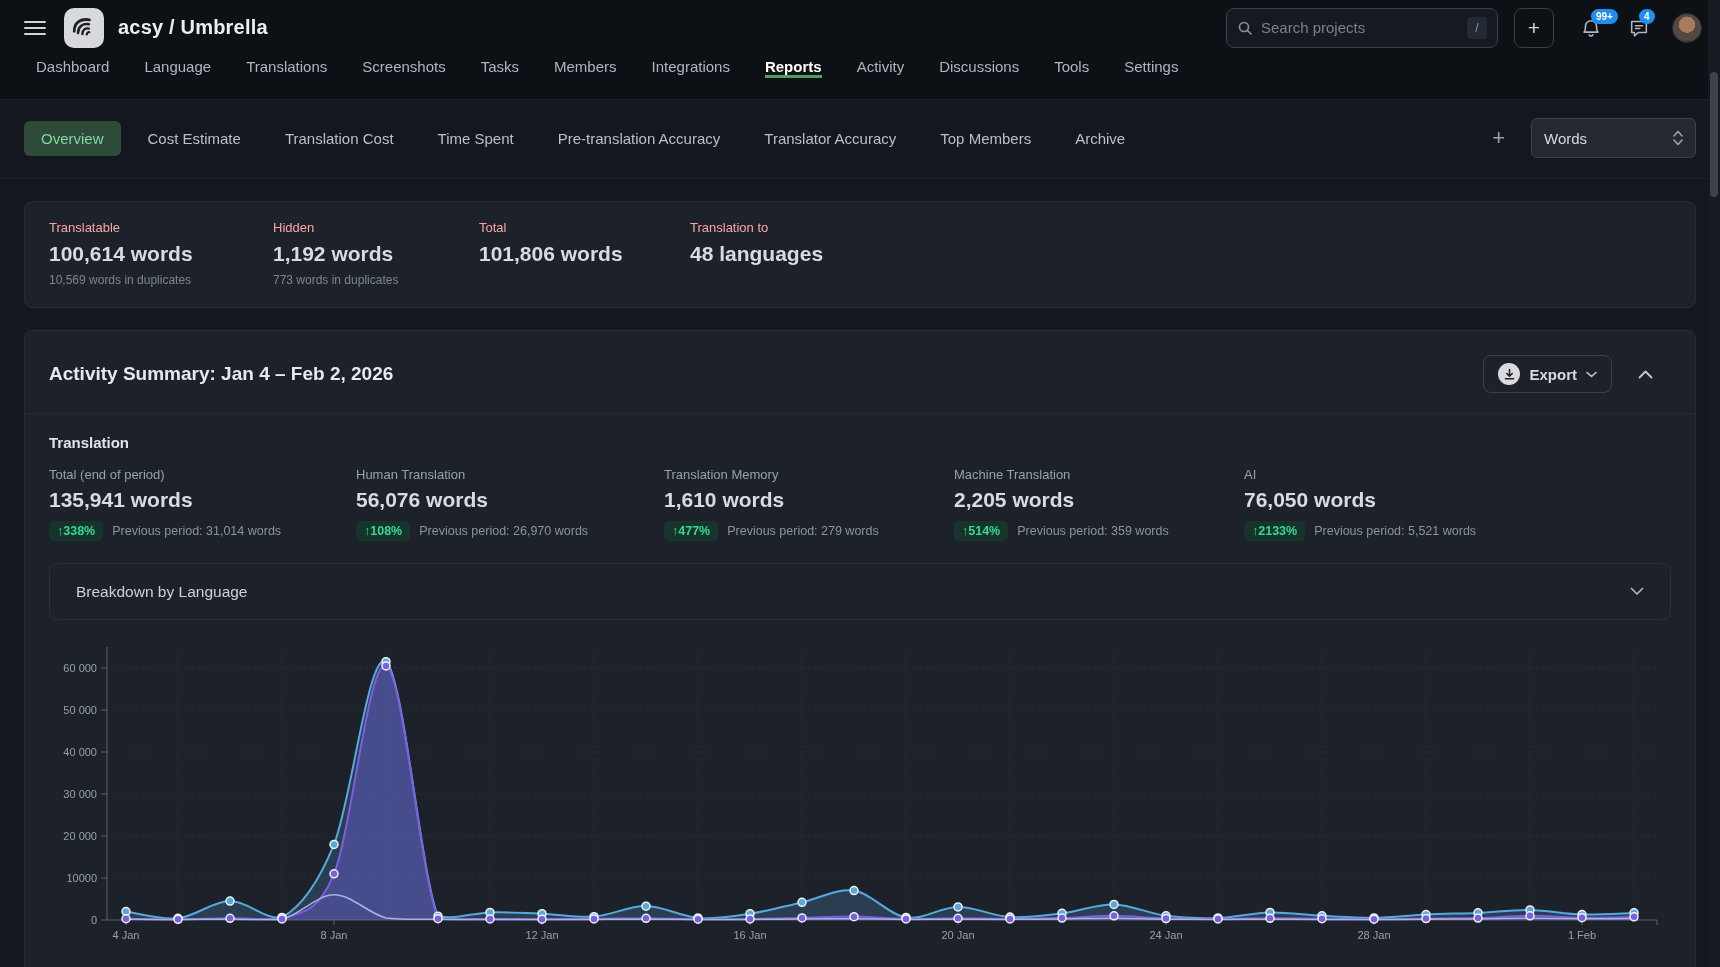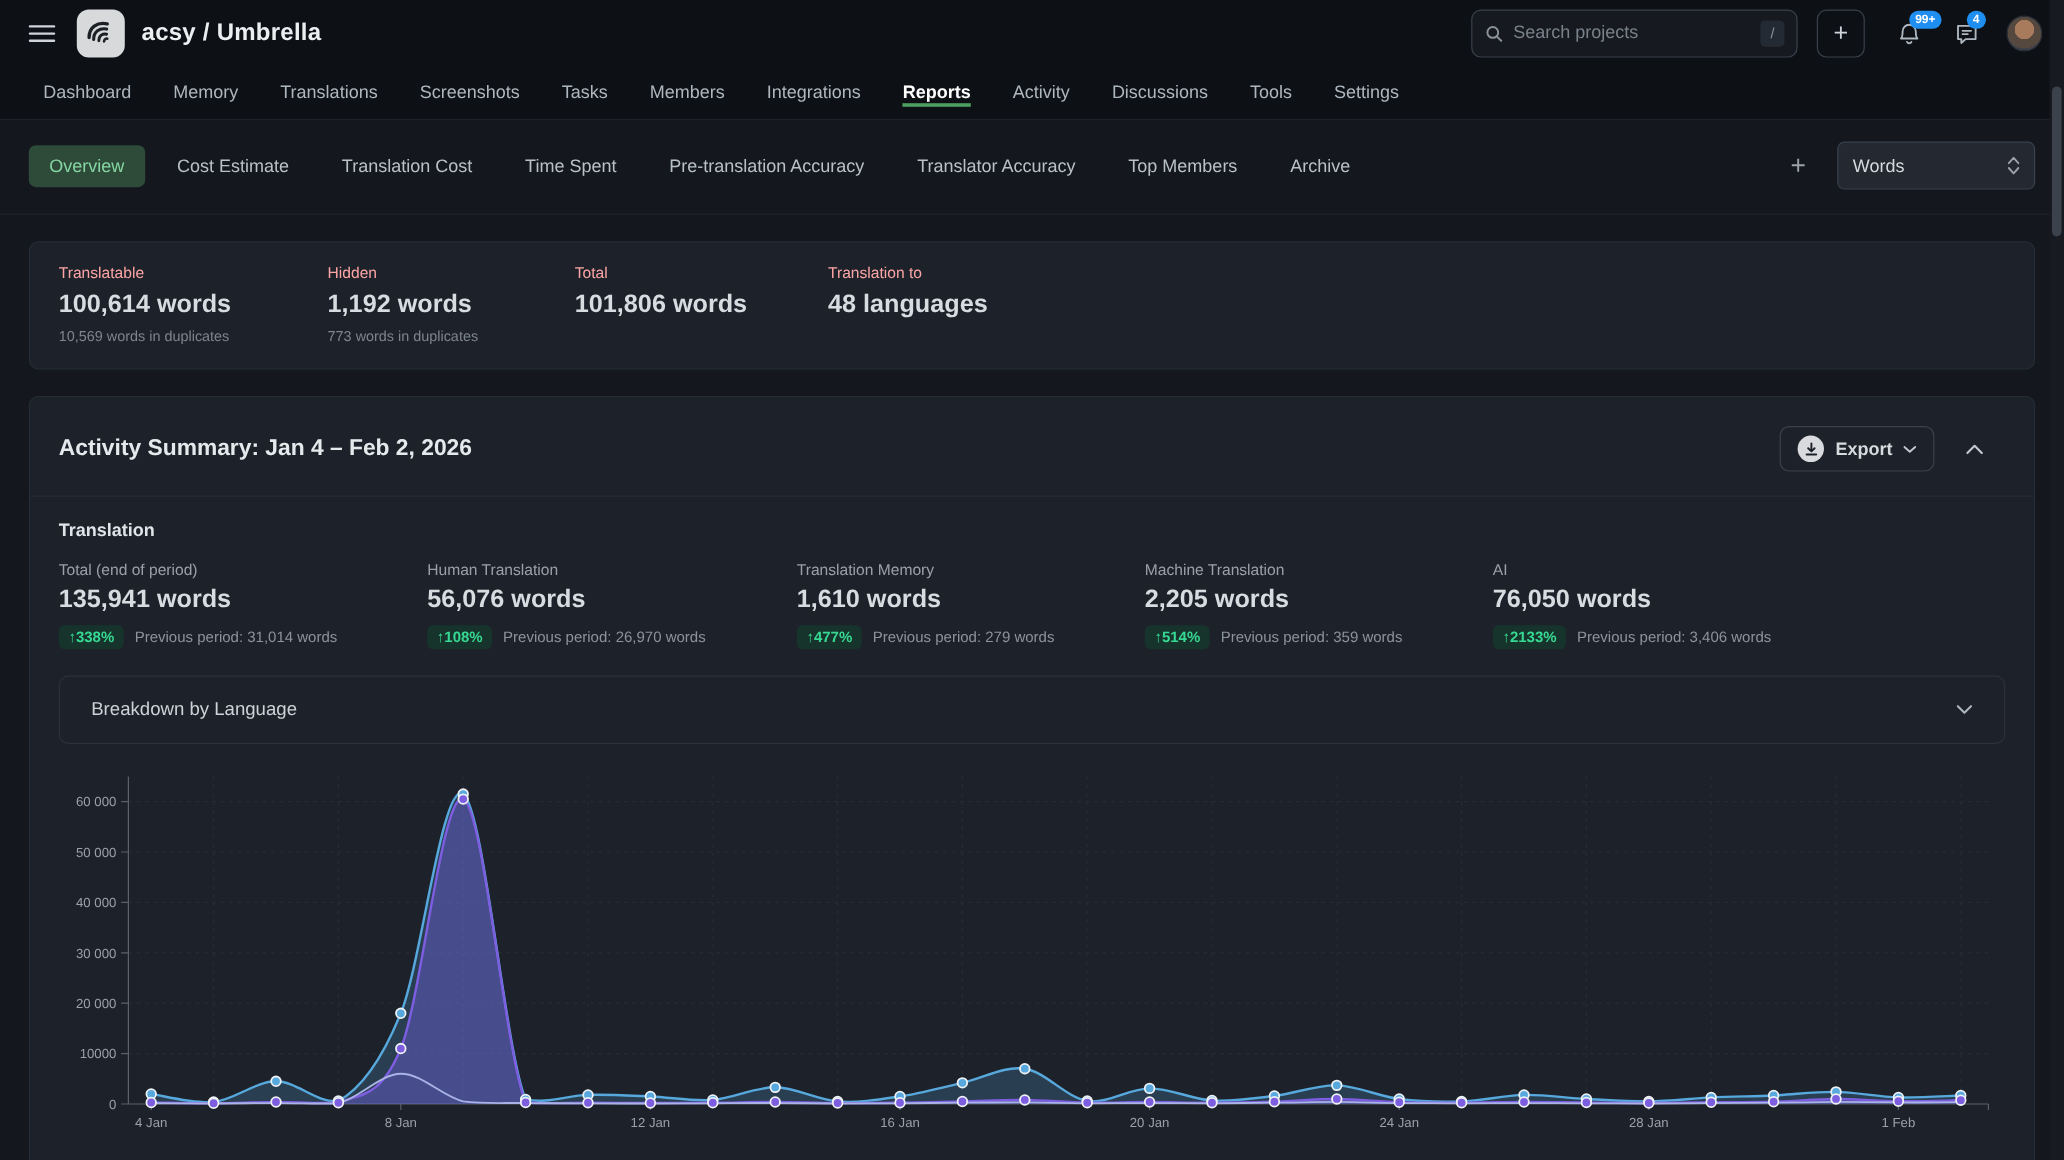--- a/index.html
+++ b/index.html
@@ -29,21 +29,21 @@
              color:#cfd4da; font-size:21px; display:flex; align-items:center; justify-content:center;
              background:transparent; cursor:pointer; line-height:1; }
   .icon-btn { position:relative; margin-left:26px; cursor:pointer; display:flex; }
   .badge { position:absolute; top:-8px; left:11px; background:#1f8ef1; color:#fff; font-size:10px;
            font-weight:700; border-radius:9px; padding:2px 5px; line-height:1.1; }
   .avatar { width:30px; height:30px; border-radius:50%; margin-left:22px; cursor:pointer;
             background: radial-gradient(circle at 50% 38%, #a87b5d 0 36%, #54483f 37% 70%, #3c414b 71%);
             border:1px solid #2a2f38; }
   
   .main-nav { background:#0d1015; display:flex; gap:35px; padding:0 18px 0 36px; height:45px;
-              align-items:center; border-bottom:1px solid #1c2127; }
+              align-items:flex-start; border-bottom:1px solid #1c2127; }
   .nav-item { font-size:15px; color:#aeb6be; display:flex; align-items:center; cursor:pointer;
               border-bottom:3px solid transparent; padding-top:3px; }
   .nav-item.active { color:#ffffff; font-weight:700; border-bottom-color:#4d9e5f; }
   
   .subnav { display:flex; align-items:center; padding:18px 24px 20px; gap:10px; border-bottom:1px solid #1e232b; }
   .subtab { padding:9px 17px; font-size:15px; color:#b9c0c7; border-radius:6px; cursor:pointer; white-space:nowrap; }
   .subtab.active { background:#2e4a39; color:#85d6a2; }
   .subnav-plus { margin-left:auto; color:#9aa1aa; font-size:22px; padding:0 16px; cursor:pointer; line-height:1; }
   .unit-select { width:165px; height:40px; border:1px solid #3a414b; background:#232831; border-radius:6px;
                  display:flex; align-items:center; padding:0 12px; justify-content:space-between;
@@ -131,21 +131,21 @@
       <path d="M8 9.5 h8 M8 12.5 h5" stroke="#aeb6bf" stroke-width="1.5" stroke-linecap="round"></path>
     </svg>
     <span class="badge">4</span>
   </div>
 
   <div class="avatar"></div>
 </header>
 
 <nav class="main-nav">
   <div class="nav-item">Dashboard</div>
-  <div class="nav-item">Memory</div>
+  <div class="nav-item">Language</div>
   <div class="nav-item">Translations</div>
   <div class="nav-item">Screenshots</div>
   <div class="nav-item">Tasks</div>
   <div class="nav-item">Members</div>
   <div class="nav-item">Integrations</div>
   <div class="nav-item active">Reports</div>
   <div class="nav-item">Activity</div>
   <div class="nav-item">Discussions</div>
   <div class="nav-item">Tools</div>
   <div class="nav-item">Settings</div>
@@ -247,21 +247,21 @@
         <div class="change-row">
           <span class="change-badge">↑514%</span>
           <span class="prev-text">Previous period: 359 words</span>
         </div>
       </div>
       <div class="t-col">
         <div class="t-label">AI</div>
         <div class="t-value">76,050 words</div>
         <div class="change-row">
           <span class="change-badge">↑2133%</span>
-          <span class="prev-text">Previous period: 3,406 words</span>
+          <span class="prev-text">Previous period: 5,521 words</span>
         </div>
       </div>
     </div>
   </div>
 
   <div class="breakdown">
     <span>Breakdown by Language</span>
     <svg width="14" height="9" viewBox="0 0 14 9">
       <path d="M1.5 1.5 L7 7 L12.5 1.5" stroke="#aeb6bf" stroke-width="1.7" fill="none" stroke-linecap="round" stroke-linejoin="round"></path>
     </svg>

